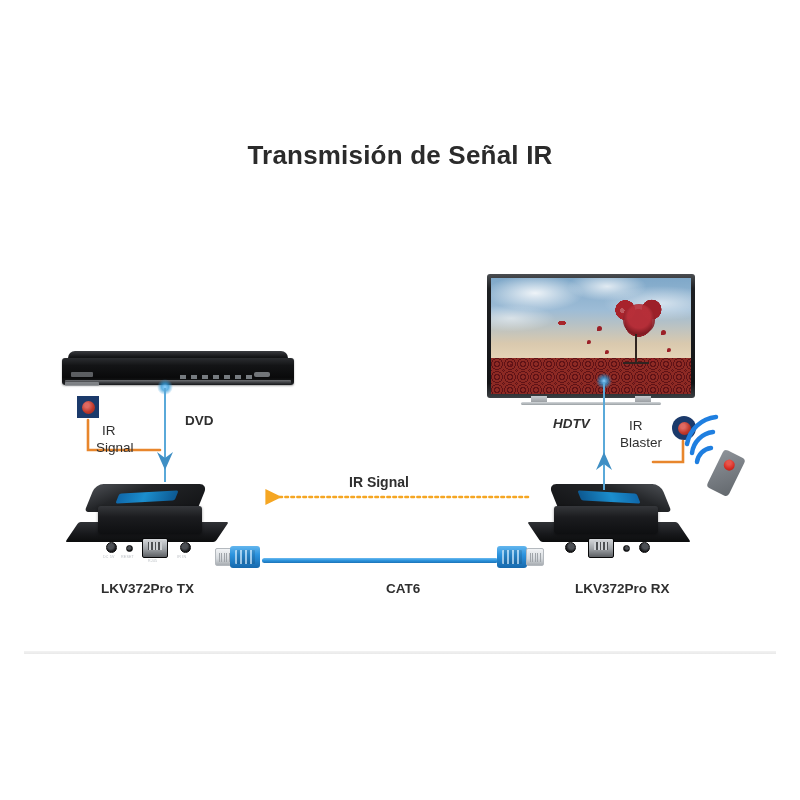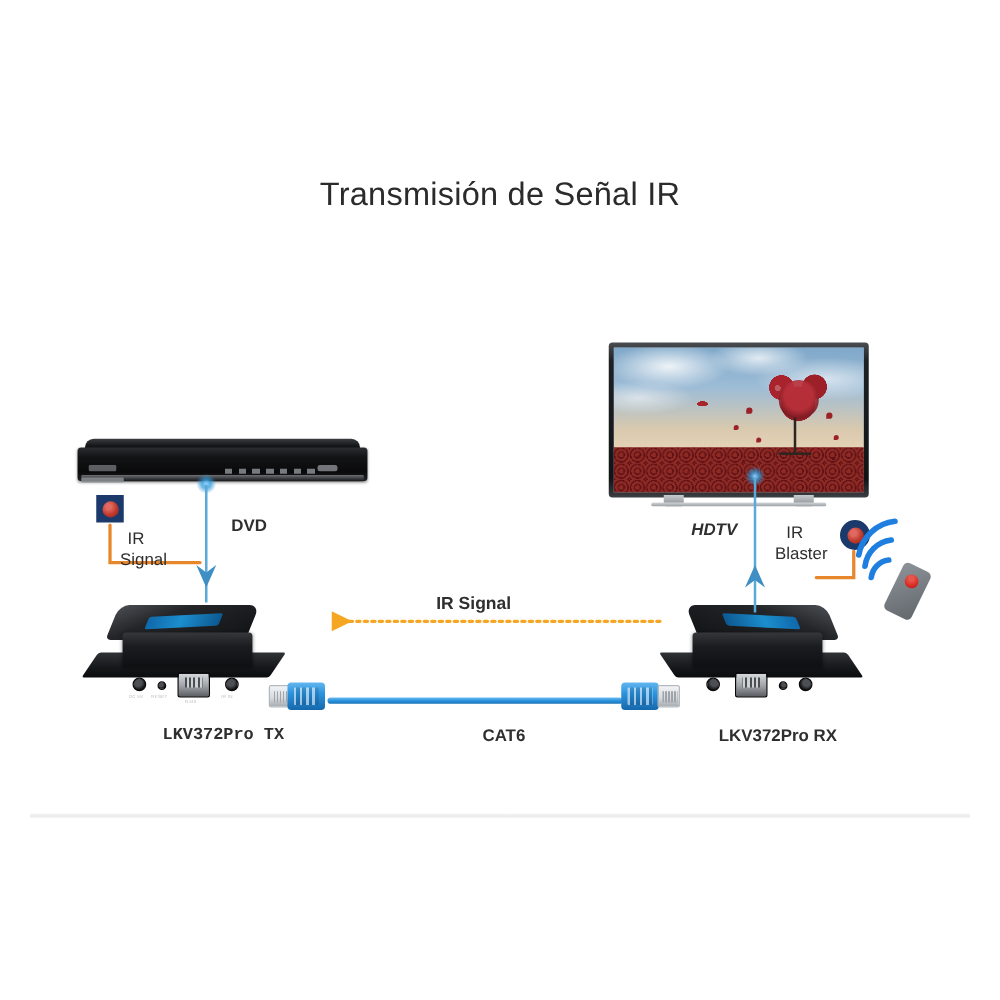--- a/index.html
+++ b/index.html
@@ -22,21 +22,21 @@
   }
 
   
   .page-title {
     position: absolute;
     left: 0;
     top: 140px;
     width: 800px;
     text-align: center;
     font-size: 26px;
-    font-weight: 400;
+    font-weight: 700;
     letter-spacing: 0.2px;
     color: #2b2b2b;
   }
   .intro-para {
     position: absolute;
     left: 33px;
     top: 212px;
     width: 640px;
     font-size: 14.4px;
     line-height: 26px;
@@ -560,18 +560,18 @@
 
     <div class="lbl reg" style="left:102px; top:423px;">IR</div>
     <div class="lbl reg" style="left:96px;  top:440px;">Signal</div>
 
     <div class="lbl reg" style="left:629px; top:418px;">IR</div>
     <div class="lbl reg" style="left:620px; top:435px;">Blaster</div>
 
     <div class="lbl mid" style="left:349px; top:474px;">IR Signal</div>
     <div class="lbl" style="left:386px; top:581px;">CAT6</div>
 
-    <div class="lbl" style="left:130px; top:581px;font-family:Liberation Mono, monospace;">LKV372Pro TX</div>
+    <div class="lbl" style="left:101px; top:581px;">LKV372Pro TX</div>
     <div class="lbl" style="left:575px; top:581px;">LKV372Pro RX</div>
   </div>
 
   <div class="divider"></div>
 </div>
 
 </body></html>

